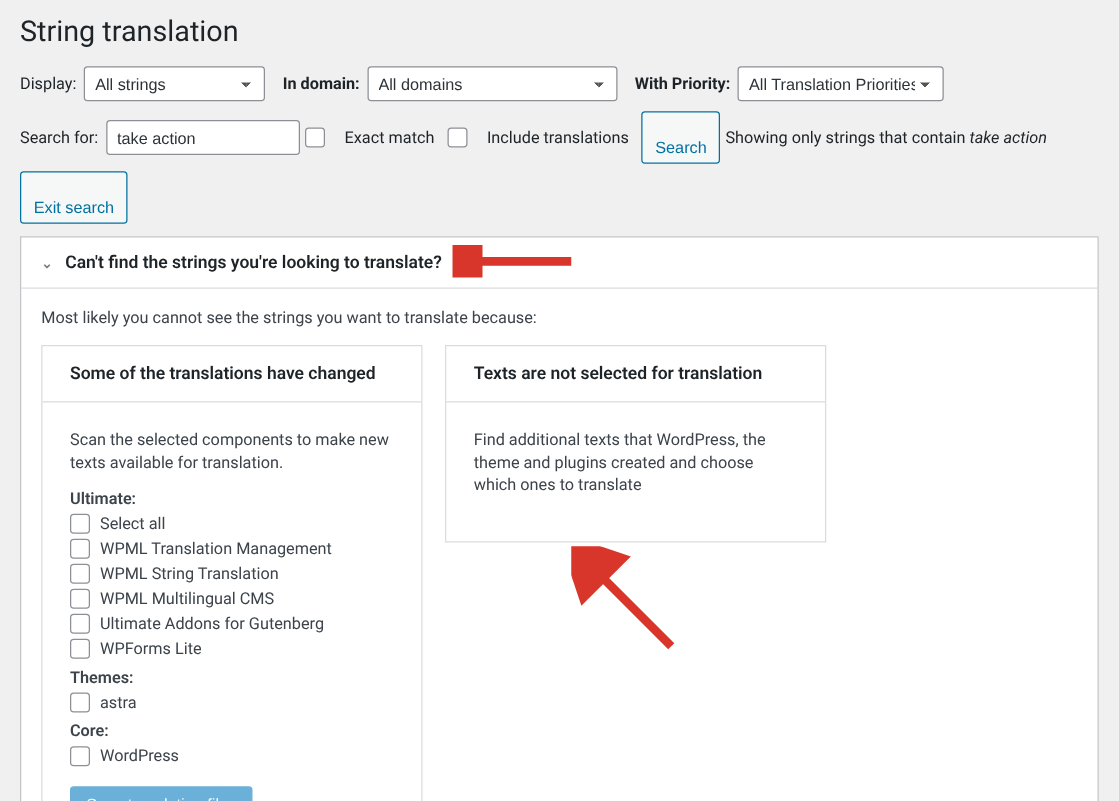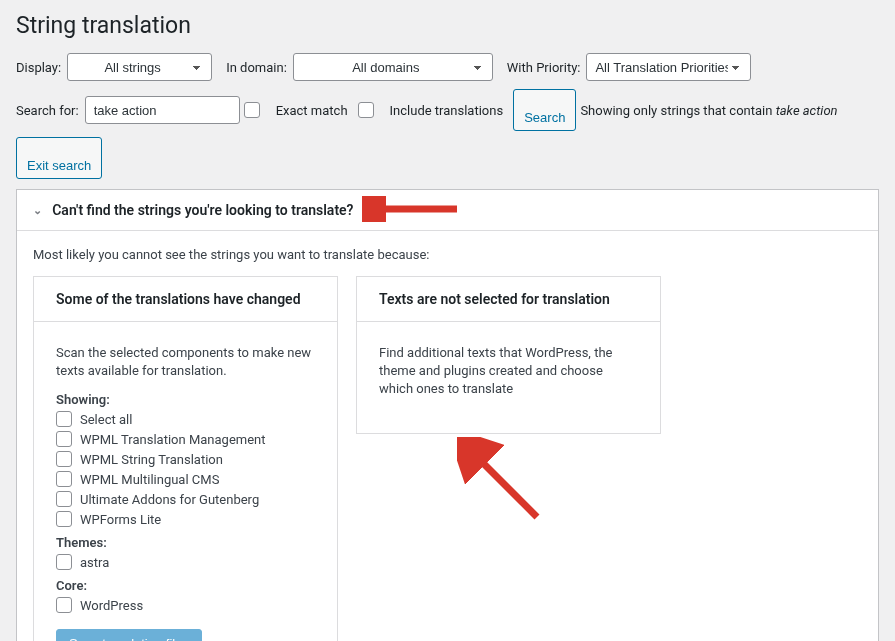--- a/index.html
+++ b/index.html
@@ -16,21 +16,21 @@
     .row label { margin-right: 2px; }
     select, input[type="text"] {
       border: 1px solid #8c8f94;
       border-radius: 3px;
       padding: 3px 8px;
       font-size: 13px;
       background: #fff;
       color: #2c3338;
       height: 28px;
     }
-    select { padding-right: 22px; appearance: none; background-image: linear-gradient(45deg, transparent 50%, #555 50%), linear-gradient(135deg, #555 50%, transparent 50%); background-position: calc(100% - 14px) 12px, calc(100% - 10px) 12px; background-size: 4px 4px, 4px 4px; background-repeat: no-repeat; text-align: center; }
+    select { padding-right: 22px; appearance: none; background-image: linear-gradient(45deg, transparent 50%, #555 50%), linear-gradient(135deg, #555 50%, transparent 50%); background-position: calc(100% - 14px) 12px, calc(100% - 10px) 12px; background-size: 4px 4px, 4px 4px; background-repeat: no-repeat; }
     .sel-wide { width: 145px; }
     .sel-domain { width: 200px; }
     .sel-priority { width: 165px; }
     input[type="text"] { width: 155px; }
     .chk { display: inline-flex; align-items: center; gap: 16px; margin-right: 6px; }
     input[type="checkbox"].wp { width: 16px; height: 16px; border: 1px solid #8c8f94; border-radius: 3px; appearance: none; background: #fff; }
     .btn-secondary {
       border: 1px solid #0071a1;
       color: #0071a1;
       background: #f6f7f7;
@@ -71,21 +71,21 @@
     .btn-primary {
       background: #2271b1;
       color: #fff;
       border: 1px solid #2271b1;
       border-radius: 3px;
       padding: 6px 12px;
       font-size: 13px;
       cursor: pointer;
     }
     .btn-primary.light { background: #6bb0d8; border-color: #6bb0d8; }
-    .spaced-right { margin-left: 10px; }
+    .spaced-right { margin-left: 10px; font-weight: bold; }
     .arrow { position: absolute; pointer-events: none; }
     .arrow svg { display: block; }
   </style>
 </head>
 <body>
 
 <h1>String translation</h1>
 
 <div class="row">
   <label>Display:</label>
@@ -140,21 +140,21 @@
 
   <div class="panel-body">
     <p class="lead">Most likely you cannot see the strings you want to translate because:</p>
 
     <div class="cards">
       <div class="card">
         <div class="card-header">Some of the translations have changed</div>
         <div class="card-body">
           <p>Scan the selected components to make new texts available for translation.</p>
 
-          <div class="group-label">Showing:</div>
+          <div class="group-label">Ultimate:</div>
           <div class="chk-list" id="plugins-list">
               <div class="chk-row">
                 <input type="checkbox" style="">
                 <span>Select all</span>
               </div>
               <div class="chk-row">
                 <input type="checkbox" style="">
                 <span>WPML Translation Management</span>
               </div>
               <div class="chk-row">

